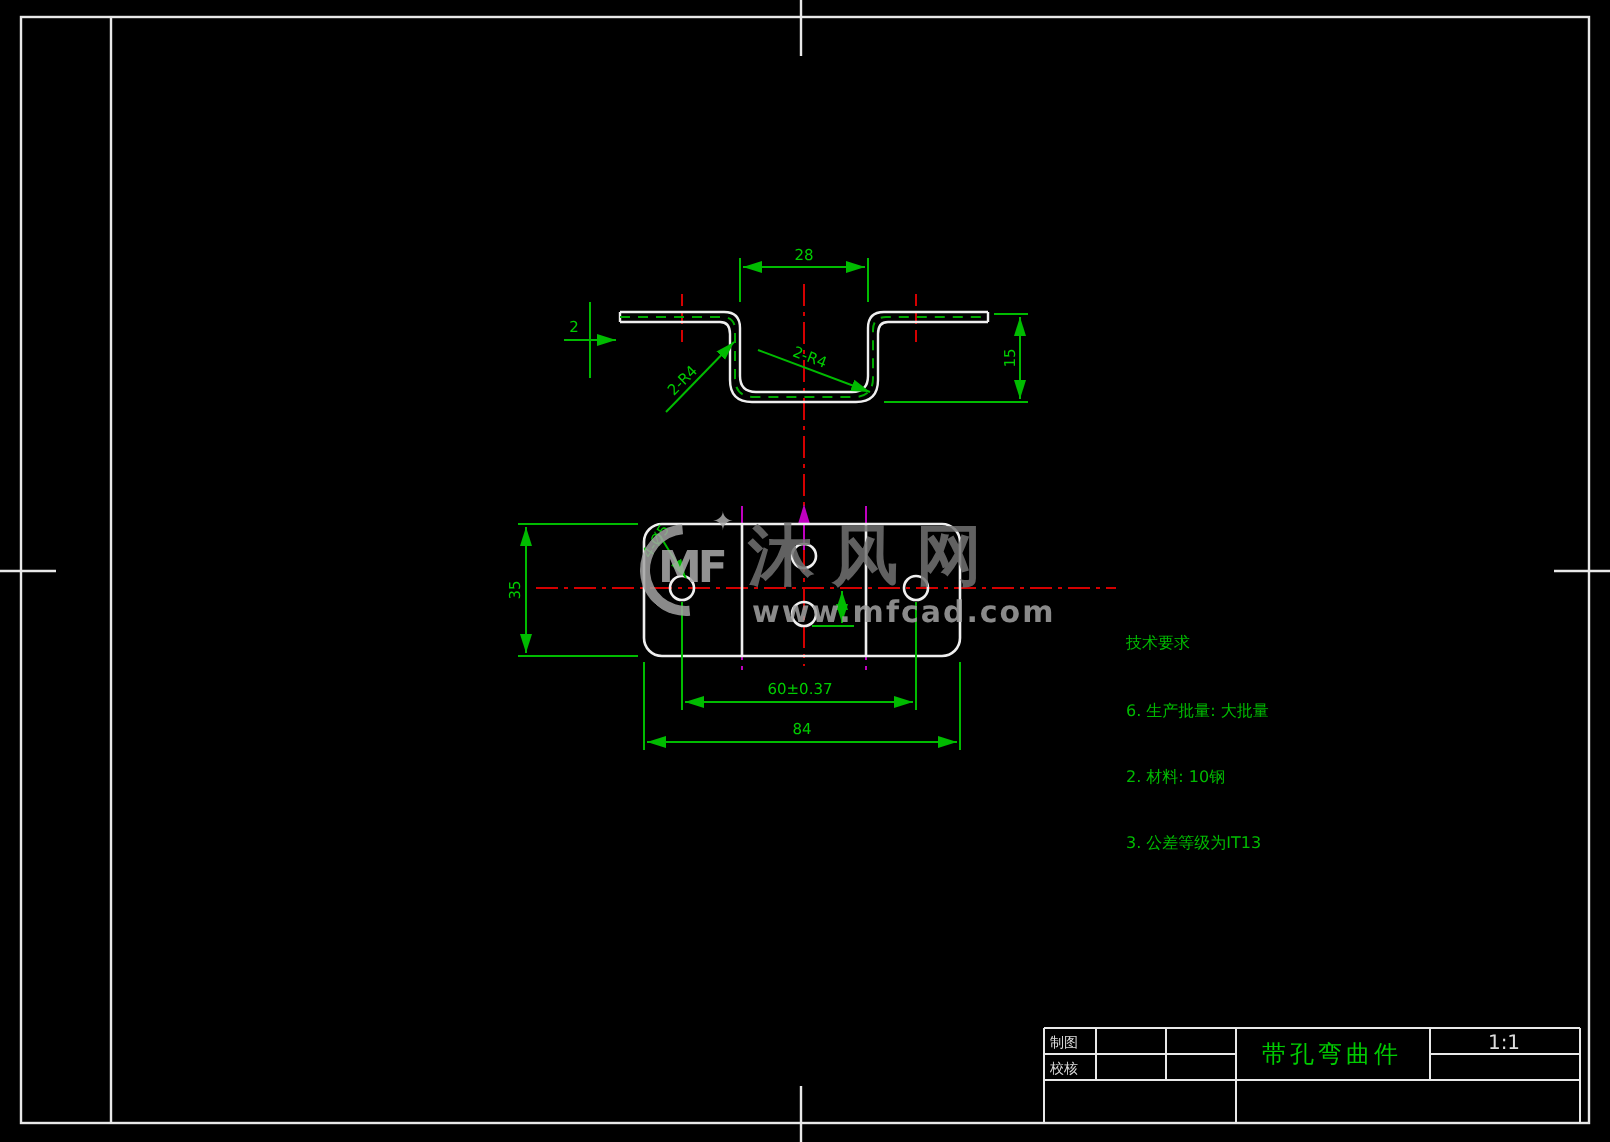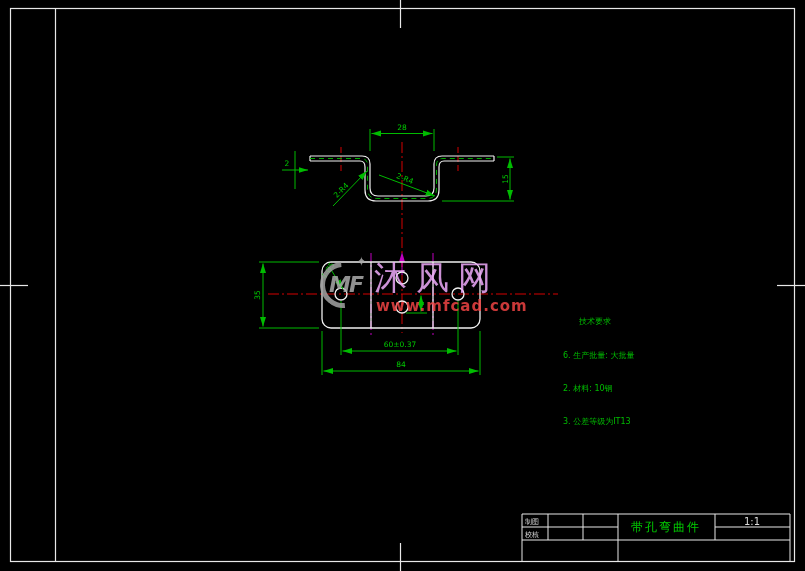--- a/index.html
+++ b/index.html
@@ -2,31 +2,31 @@
 <html><head>
 <meta charset="utf-8">
 <style>
   html,body{margin:0;padding:0;background:#000;}
   #canvas{position:relative;width:805px;height:571px;background:#000;overflow:hidden;
           font-family:"DejaVu Sans",sans-serif;}
   #linework{position:absolute;left:0;top:0;}
   .overlay{position:absolute;}
   #sheet-title{left:63px;top:26px;font-size:27px;font-weight:bold;color:#e8e435;letter-spacing:1px;}
   #tech-notes{left:563px;top:294px;color:#00bb00;font-size:8px;line-height:11px;white-space:pre;}
-  #tech-notes .tr-title{margin-bottom:1px;margin-left:16px;}
+  #tech-notes .tr-title{margin-bottom:1px;}
   #watermark{left:318px;top:256px;width:240px;height:64px;opacity:0.85;}
   #wm-logo{position:absolute;left:0;top:2px;width:54px;height:54px;}
   #wm-logo .moon{position:absolute;left:2px;top:4px;width:46px;height:46px;border:5px solid #a3a3a3;
                  border-radius:50%;border-top-color:transparent;border-right-color:transparent;
                  transform:rotate(40deg);box-sizing:border-box;}
-  #wm-logo .mf{position:absolute;left:11px;top:14px;font-size:22px;font-weight:bold;font-style:italic;
+  #wm-logo .mf{position:absolute;left:11px;top:14px;font-size:22px;font-weight:bold;
                color:#ababab;letter-spacing:-2px;}
   #wm-logo .star{position:absolute;left:38px;top:-4px;font-size:13px;color:#ababab;}
-  #wm-name{position:absolute;left:56px;top:0px;font-size:33px;font-weight:normal;color:#f0abfc;letter-spacing:9px;}
-  #wm-url{position:absolute;left:58px;top:41px;font-size:15px;font-weight:bold;color:#ef4444;letter-spacing:1px;}
+  #wm-name{position:absolute;left:56px;top:0px;font-size:33px;font-weight:bold;color:#737373;letter-spacing:9px;}
+  #wm-url{position:absolute;left:58px;top:41px;font-size:15px;font-weight:bold;color:#a3a3a3;letter-spacing:1px;}
   svg text{font-family:"DejaVu Sans",sans-serif;}
   .dimtxt{fill:#00cc00;font-size:7.5px;}
   .tbtxt{fill:#dcdcdc;}
 </style>
 </head>
 <body>
 
 <div id="canvas">
 
   <svg id="linework" width="805" height="571" viewBox="0 0 805 571">

